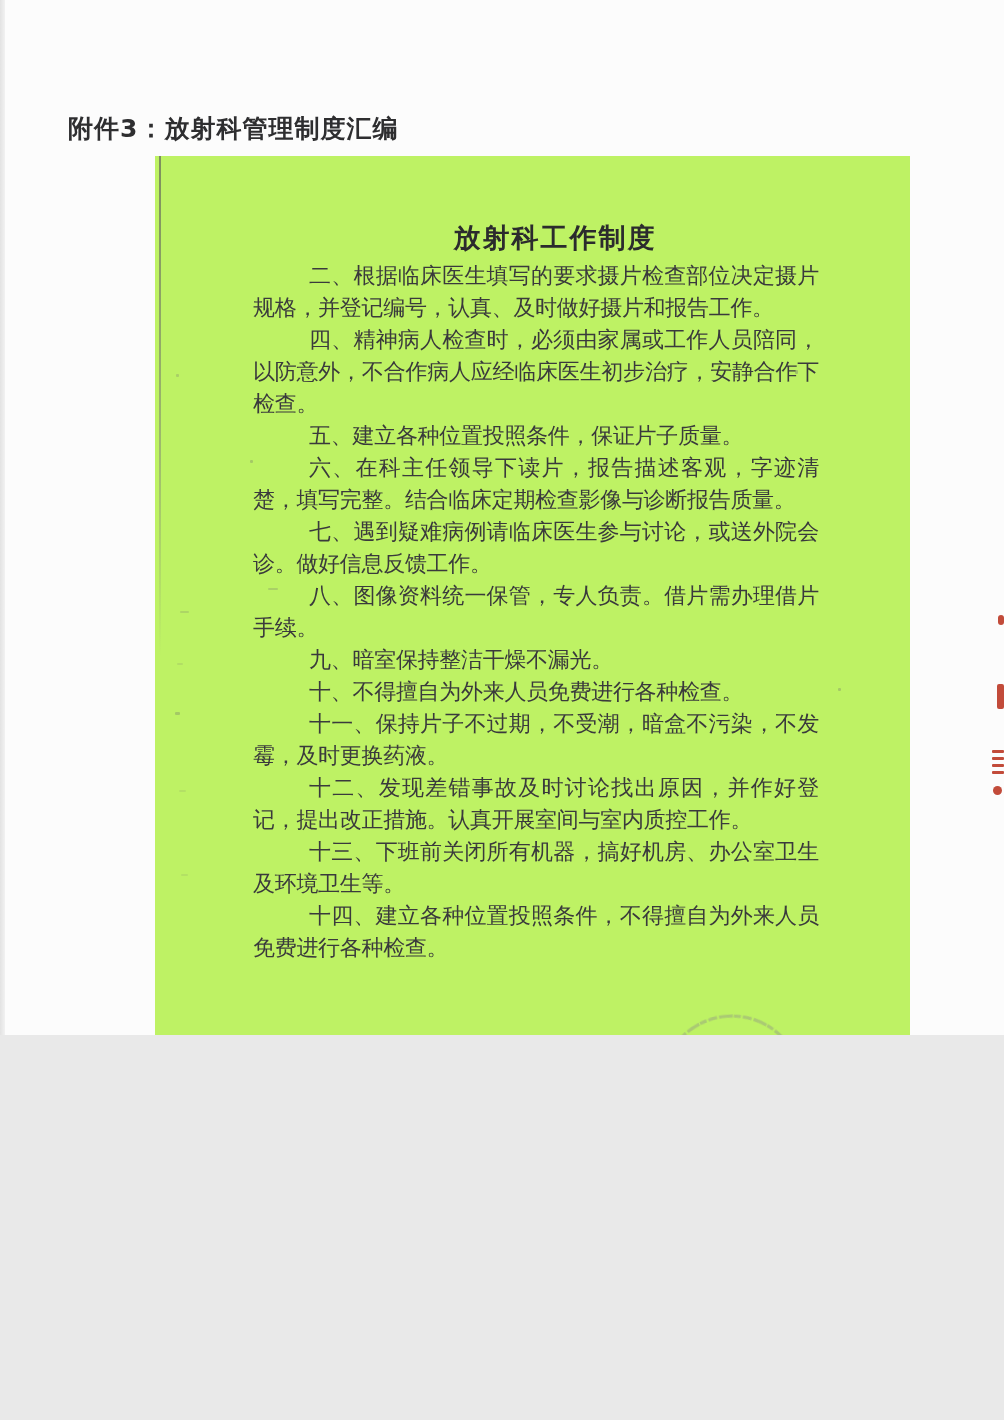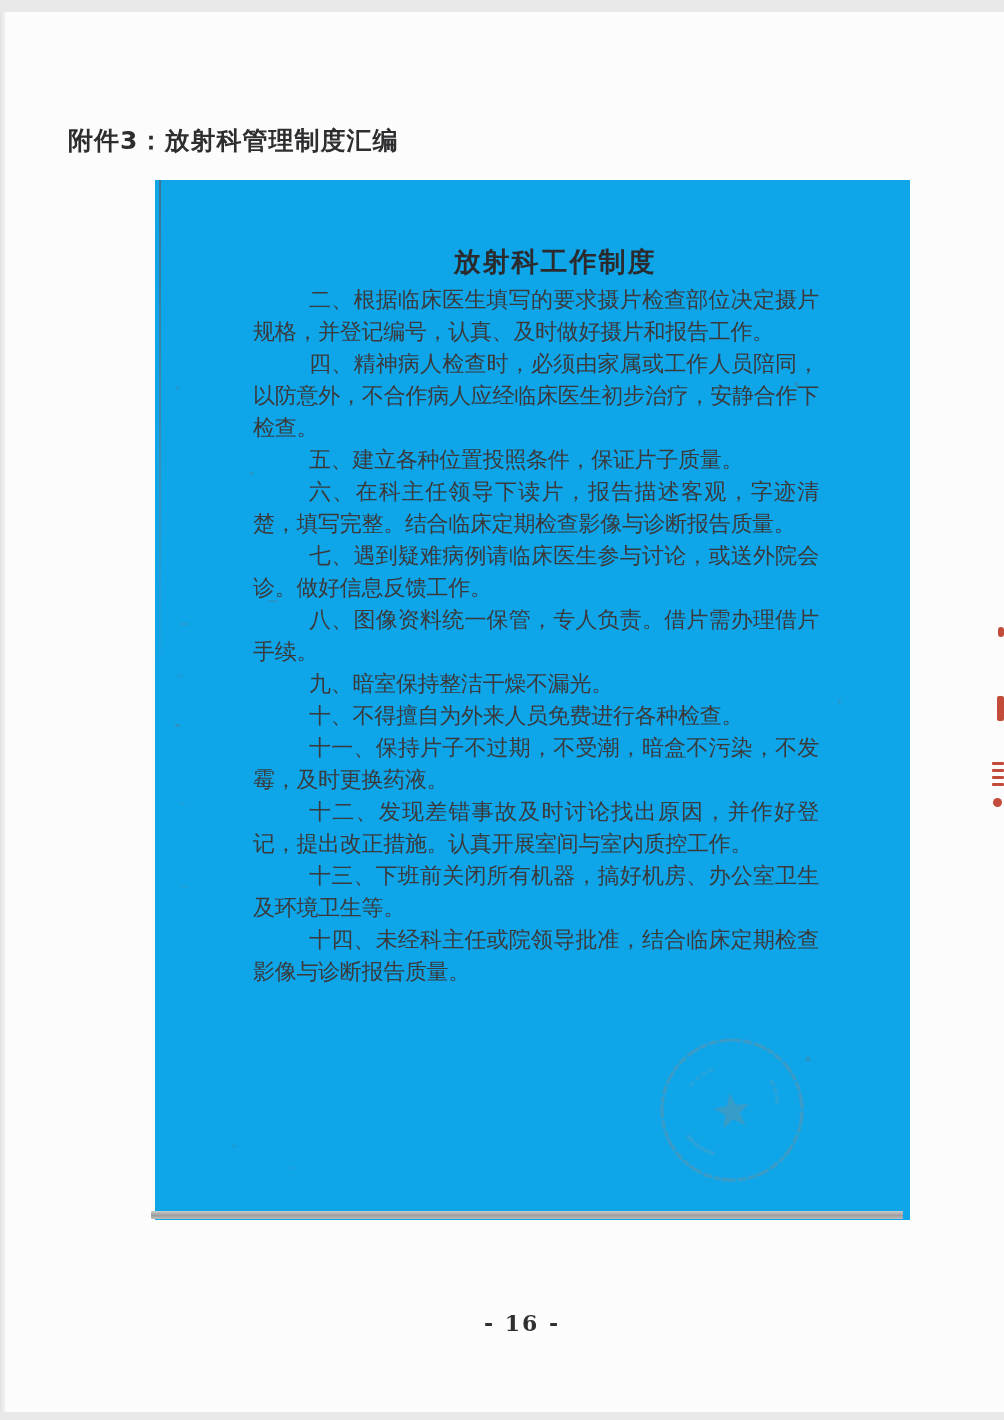--- a/index.html
+++ b/index.html
@@ -1,23 +1,23 @@
 <!DOCTYPE html>
 <html><head>
 <meta charset="utf-8">
 <style>
   html,body{margin:0;padding:0;}
   body{background:#e9e9e9;font-family:"DejaVu Serif","Liberation Serif",serif;}
-  .screen{position:relative;width:1004px;height:1400px;background:#fcfcfc;overflow:hidden;margin:12px auto;}
+  .screen{position:relative;width:1004px;height:1035px;background:#fcfcfc;overflow:hidden;margin:0 auto;}
   .scan-left-strip{position:absolute;left:0;top:0;width:5px;height:1420px;
     background:linear-gradient(90deg,#dcdcdc,#efefef);opacity:.8;}
   .attachment-header{position:absolute;left:68px;top:112px;width:520px;
     font-family:"DejaVu Sans","Liberation Sans",sans-serif;
     font-size:25px;font-weight:600;color:#2e2e30;letter-spacing:1px;}
-  .inner-page{position:absolute;left:155px;top:168px;width:755px;height:1040px;background:#0ea5e9;}
+  .inner-page{position:absolute;left:155px;top:156px;width:755px;height:1040px;background:#bef264;}
   .page-left-border{position:absolute;left:4px;top:0;width:2px;height:500px;
     background:linear-gradient(180deg,rgba(90,90,90,.65),rgba(120,120,120,.45) 60%,rgba(150,150,150,0));}
   .page-bottom-shadow{position:absolute;left:-4px;top:1031px;width:752px;height:8px;
     background:linear-gradient(180deg,#cdcdcd,#9e9e9e 55%,#bdbdbd);border-radius:1px;}
   .doc-title{position:absolute;left:120px;top:64px;width:560px;text-align:center;
     font-family:"DejaVu Sans","Liberation Sans",sans-serif;
     font-size:27px;font-weight:700;color:#2b2b2d;letter-spacing:2px;}
   .rules{position:absolute;left:98px;top:104px;width:566px;color:#3a3a3c;}
   .rules p{margin:0;font-size:22px;line-height:32px;text-indent:2.55em;
     text-align:justify;text-justify:inter-ideograph;letter-spacing:-0.3px;
@@ -52,21 +52,21 @@
       <p>四、精神病人检查时，必须由家属或工作人员陪同，以防意外，不合作病人应经临床医生初步治疗，安静合作下检查。</p>
       <p>五、建立各种位置投照条件，保证片子质量。</p>
       <p>六、在科主任领导下读片，报告描述客观，字迹清楚，填写完整。结合临床定期检查影像与诊断报告质量。</p>
       <p>七、遇到疑难病例请临床医生参与讨论，或送外院会诊。做好信息反馈工作。</p>
       <p>八、图像资料统一保管，专人负责。借片需办理借片手续。</p>
       <p>九、暗室保持整洁干燥不漏光。</p>
       <p>十、不得擅自为外来人员免费进行各种检查。</p>
       <p>十一、保持片子不过期，不受潮，暗盒不污染，不发霉，及时更换药液。</p>
       <p>十二、发现差错事故及时讨论找出原因，并作好登记，提出改正措施。认真开展室间与室内质控工作。</p>
       <p>十三、下班前关闭所有机器，搞好机房、办公室卫生及环境卫生等。</p>
-      <p>十四、未经科主任或院领导批准，结合临床定期检查影像与诊断报告质量。</p>
+      <p>十四、建立各种位置投照条件，不得擅自为外来人员免费进行各种检查。</p>
     </div>
 
     <svg class="stamp" viewBox="0 0 150 150" xmlns="http://www.w3.org/2000/svg">
       <circle cx="75" cy="75" r="70" fill="none" stroke="#8b8b8b" stroke-width="3.2" stroke-dasharray="9 2 14 1 7 2" opacity="0.62"></circle>
       <path opacity="0.55" fill="#8a8a8a" d="M75 58 L79.6 70.6 L93 71 L82.4 79.1 L86.2 92 L75 84.4 L63.8 92 L67.6 79.1 L57 71 L70.4 70.6 Z"></path>
       <path d="M28 95 q8 14 22 20" fill="none" stroke="#9a9a9a" stroke-width="4" opacity="0.35" stroke-linecap="round" stroke-dasharray="5 4"></path>
       <path d="M118 52 q4 10 3 22" fill="none" stroke="#9a9a9a" stroke-width="4" opacity="0.3" stroke-linecap="round" stroke-dasharray="4 5"></path>
       <path d="M38 45 q10 -10 24 -13" fill="none" stroke="#9a9a9a" stroke-width="3.5" opacity="0.28" stroke-linecap="round" stroke-dasharray="3 5"></path>
     </svg>
 

